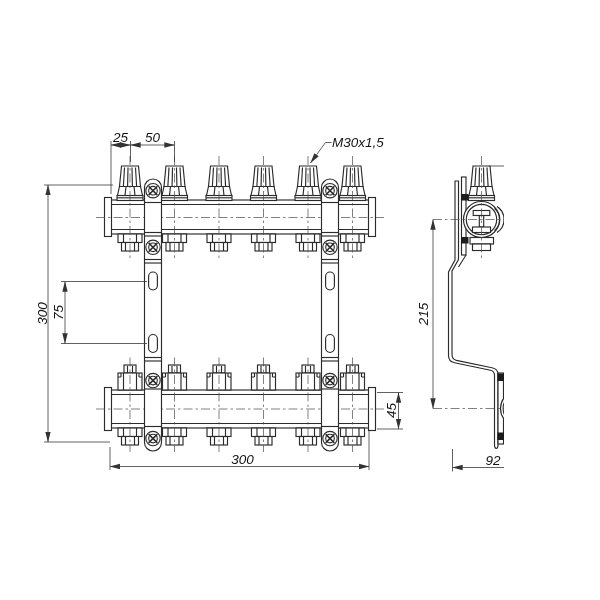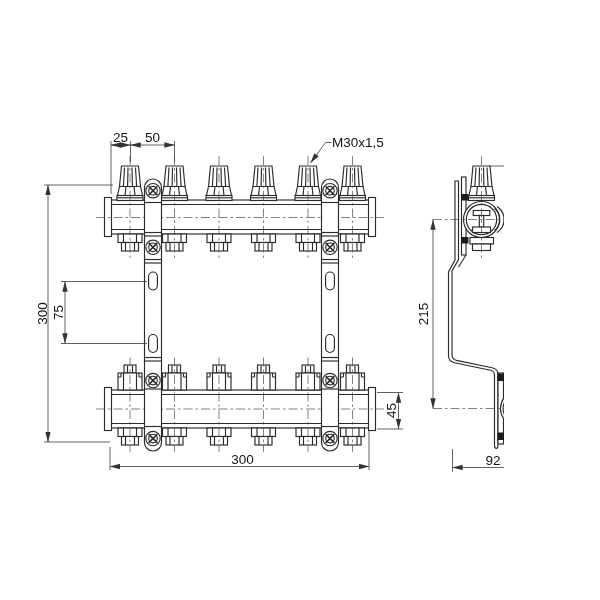--- a/index.html
+++ b/index.html
@@ -1,16 +1,16 @@
 <!DOCTYPE html>
 <html><head>
 <meta charset="utf-8">
 <style>
   html,body{margin:0;padding:0;background:#ffffff;}
-  .stage{position:relative;width:504px;height:600px;background:#fff;overflow:hidden;}
+  .stage{position:relative;width:504px;height:600px;background:#fff;overflow:hidden;font-style:italic;}
   svg{display:block;}
   svg .out{stroke:#2b2b2b;stroke-width:1.15;fill:none;stroke-linecap:butt;stroke-linejoin:miter;}
   svg .solid{fill:#ffffff;}
   svg .ink{fill:#1c1c1c;stroke:none;}
   svg .thin{stroke:#3a3a3a;stroke-width:0.8;fill:none;}
   svg .cl{stroke:#4a4a4a;stroke-width:0.7;fill:none;stroke-dasharray:9 3 2.5 3;}
   svg text{font-family:"Liberation Sans","DejaVu Sans",sans-serif;font-size:13.5px;fill:#141414;stroke:none;}
 </style>
 </head>
 <body>

